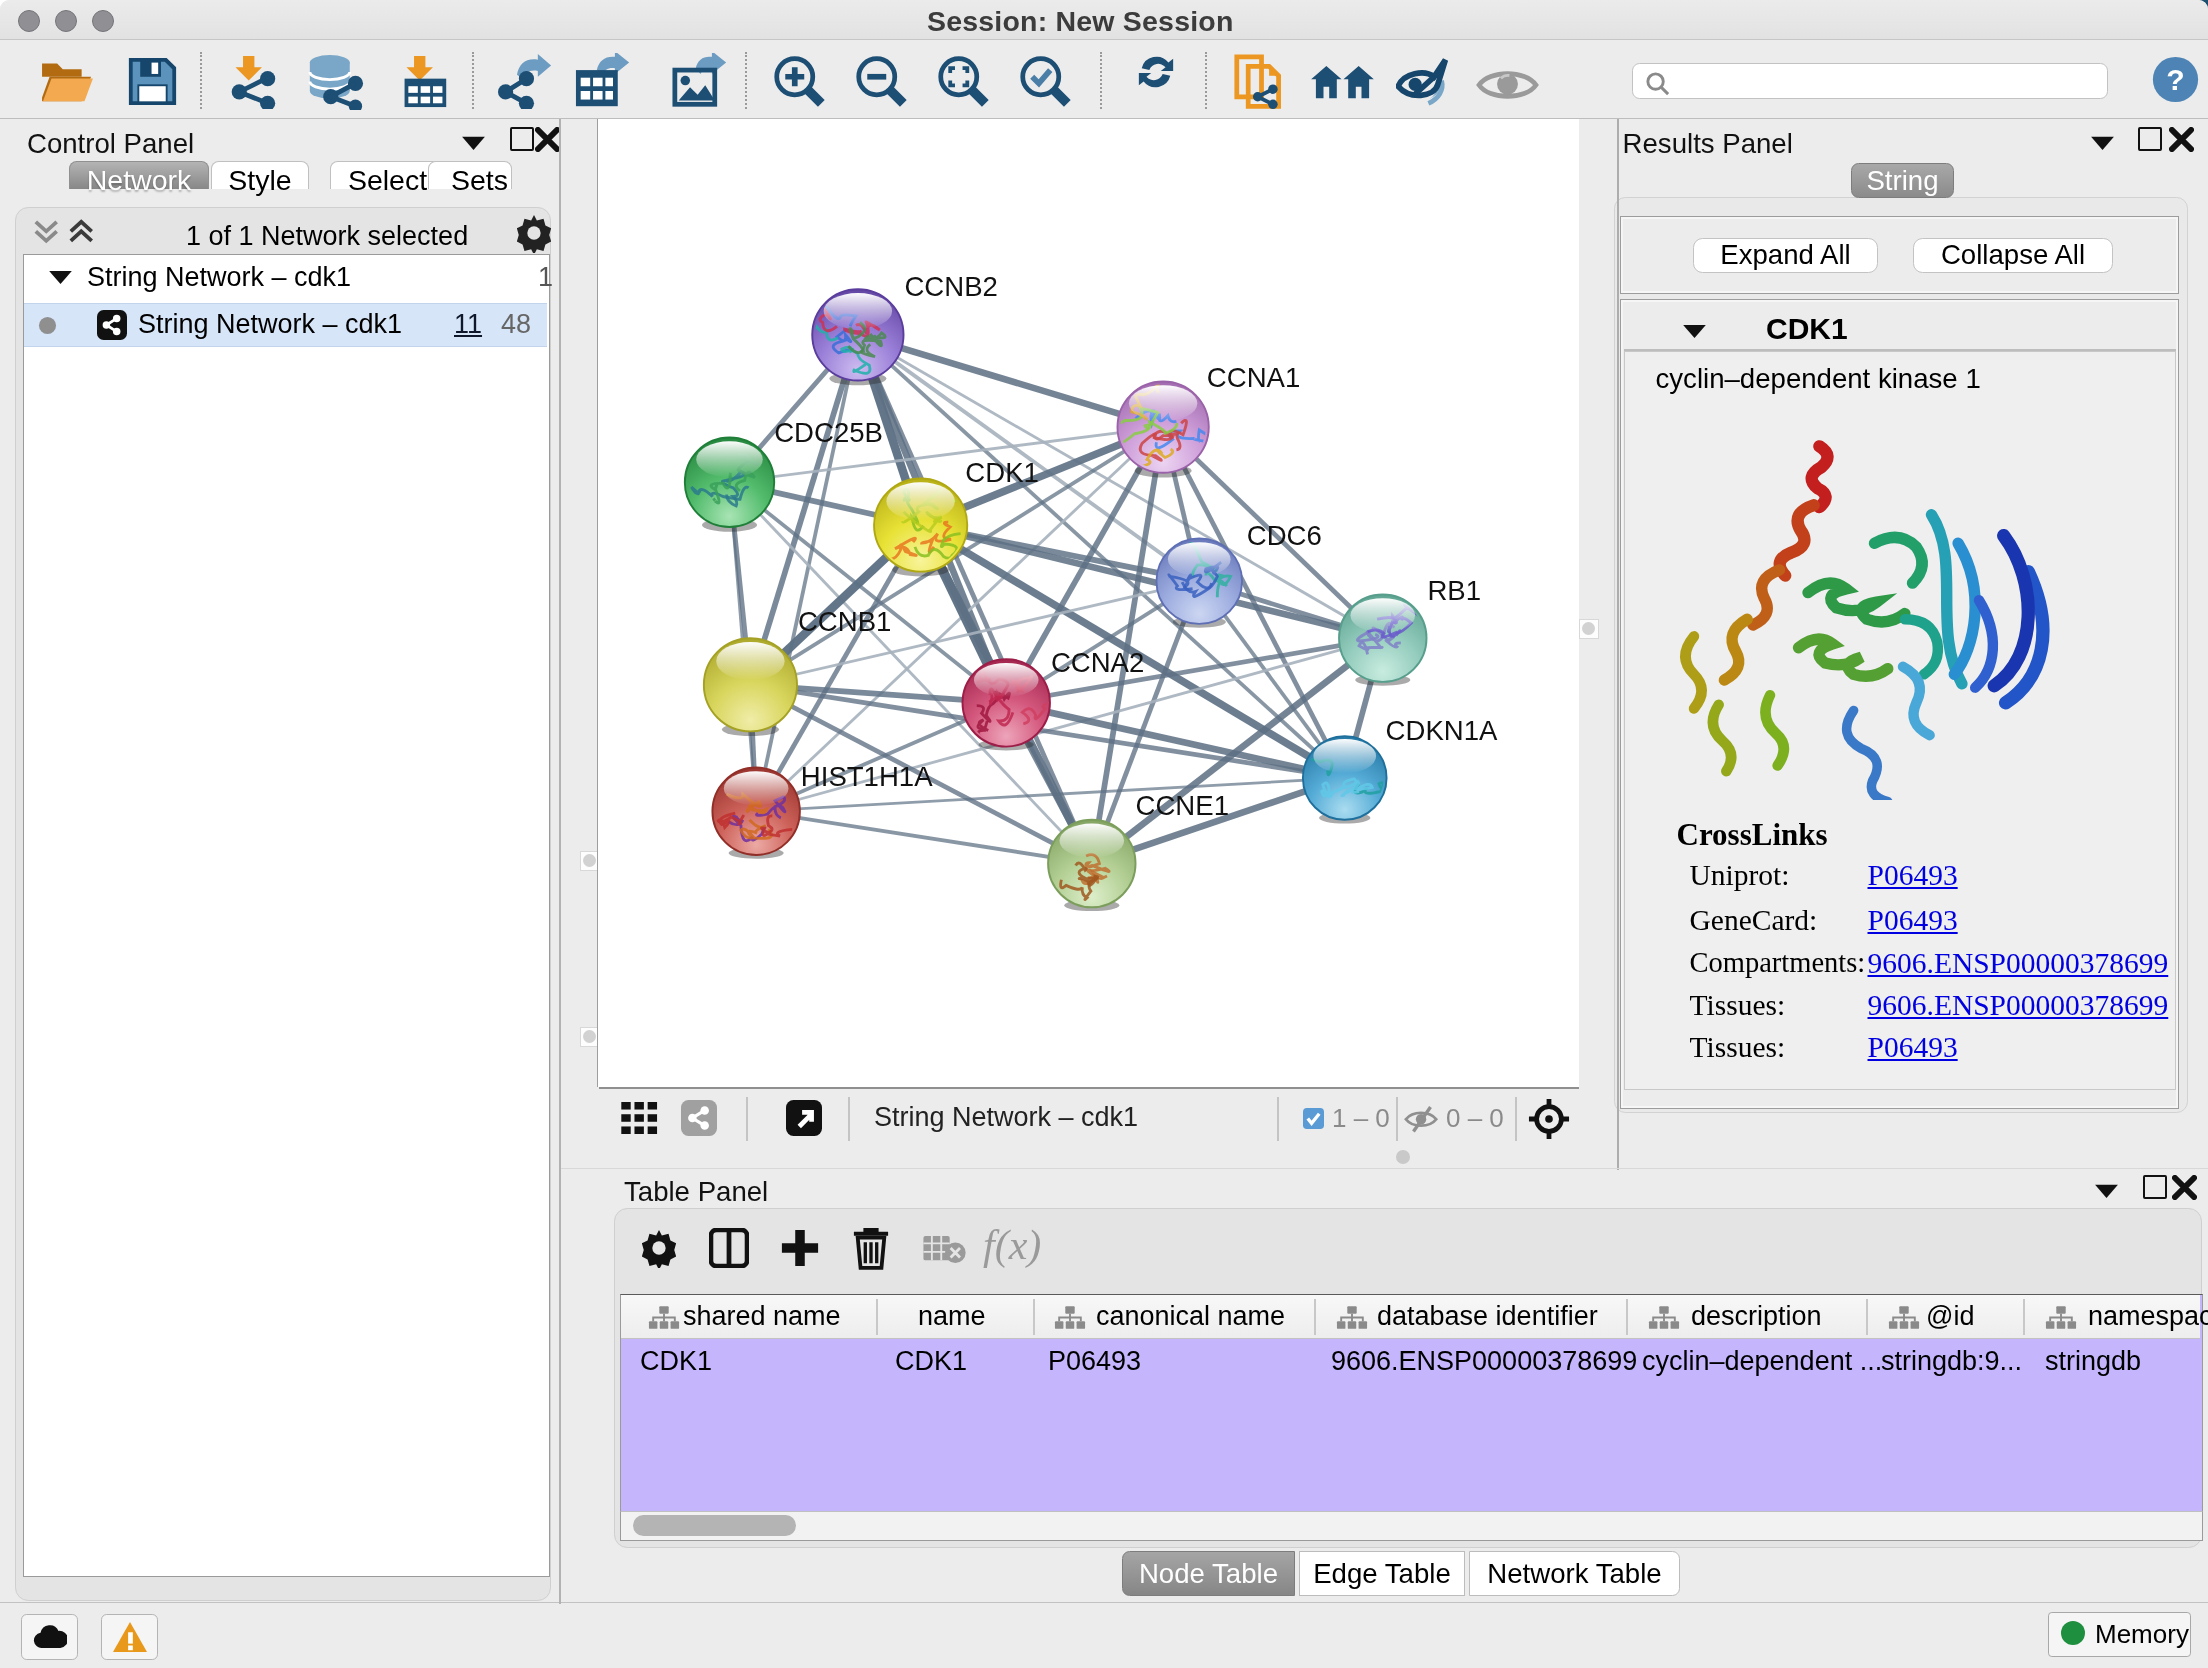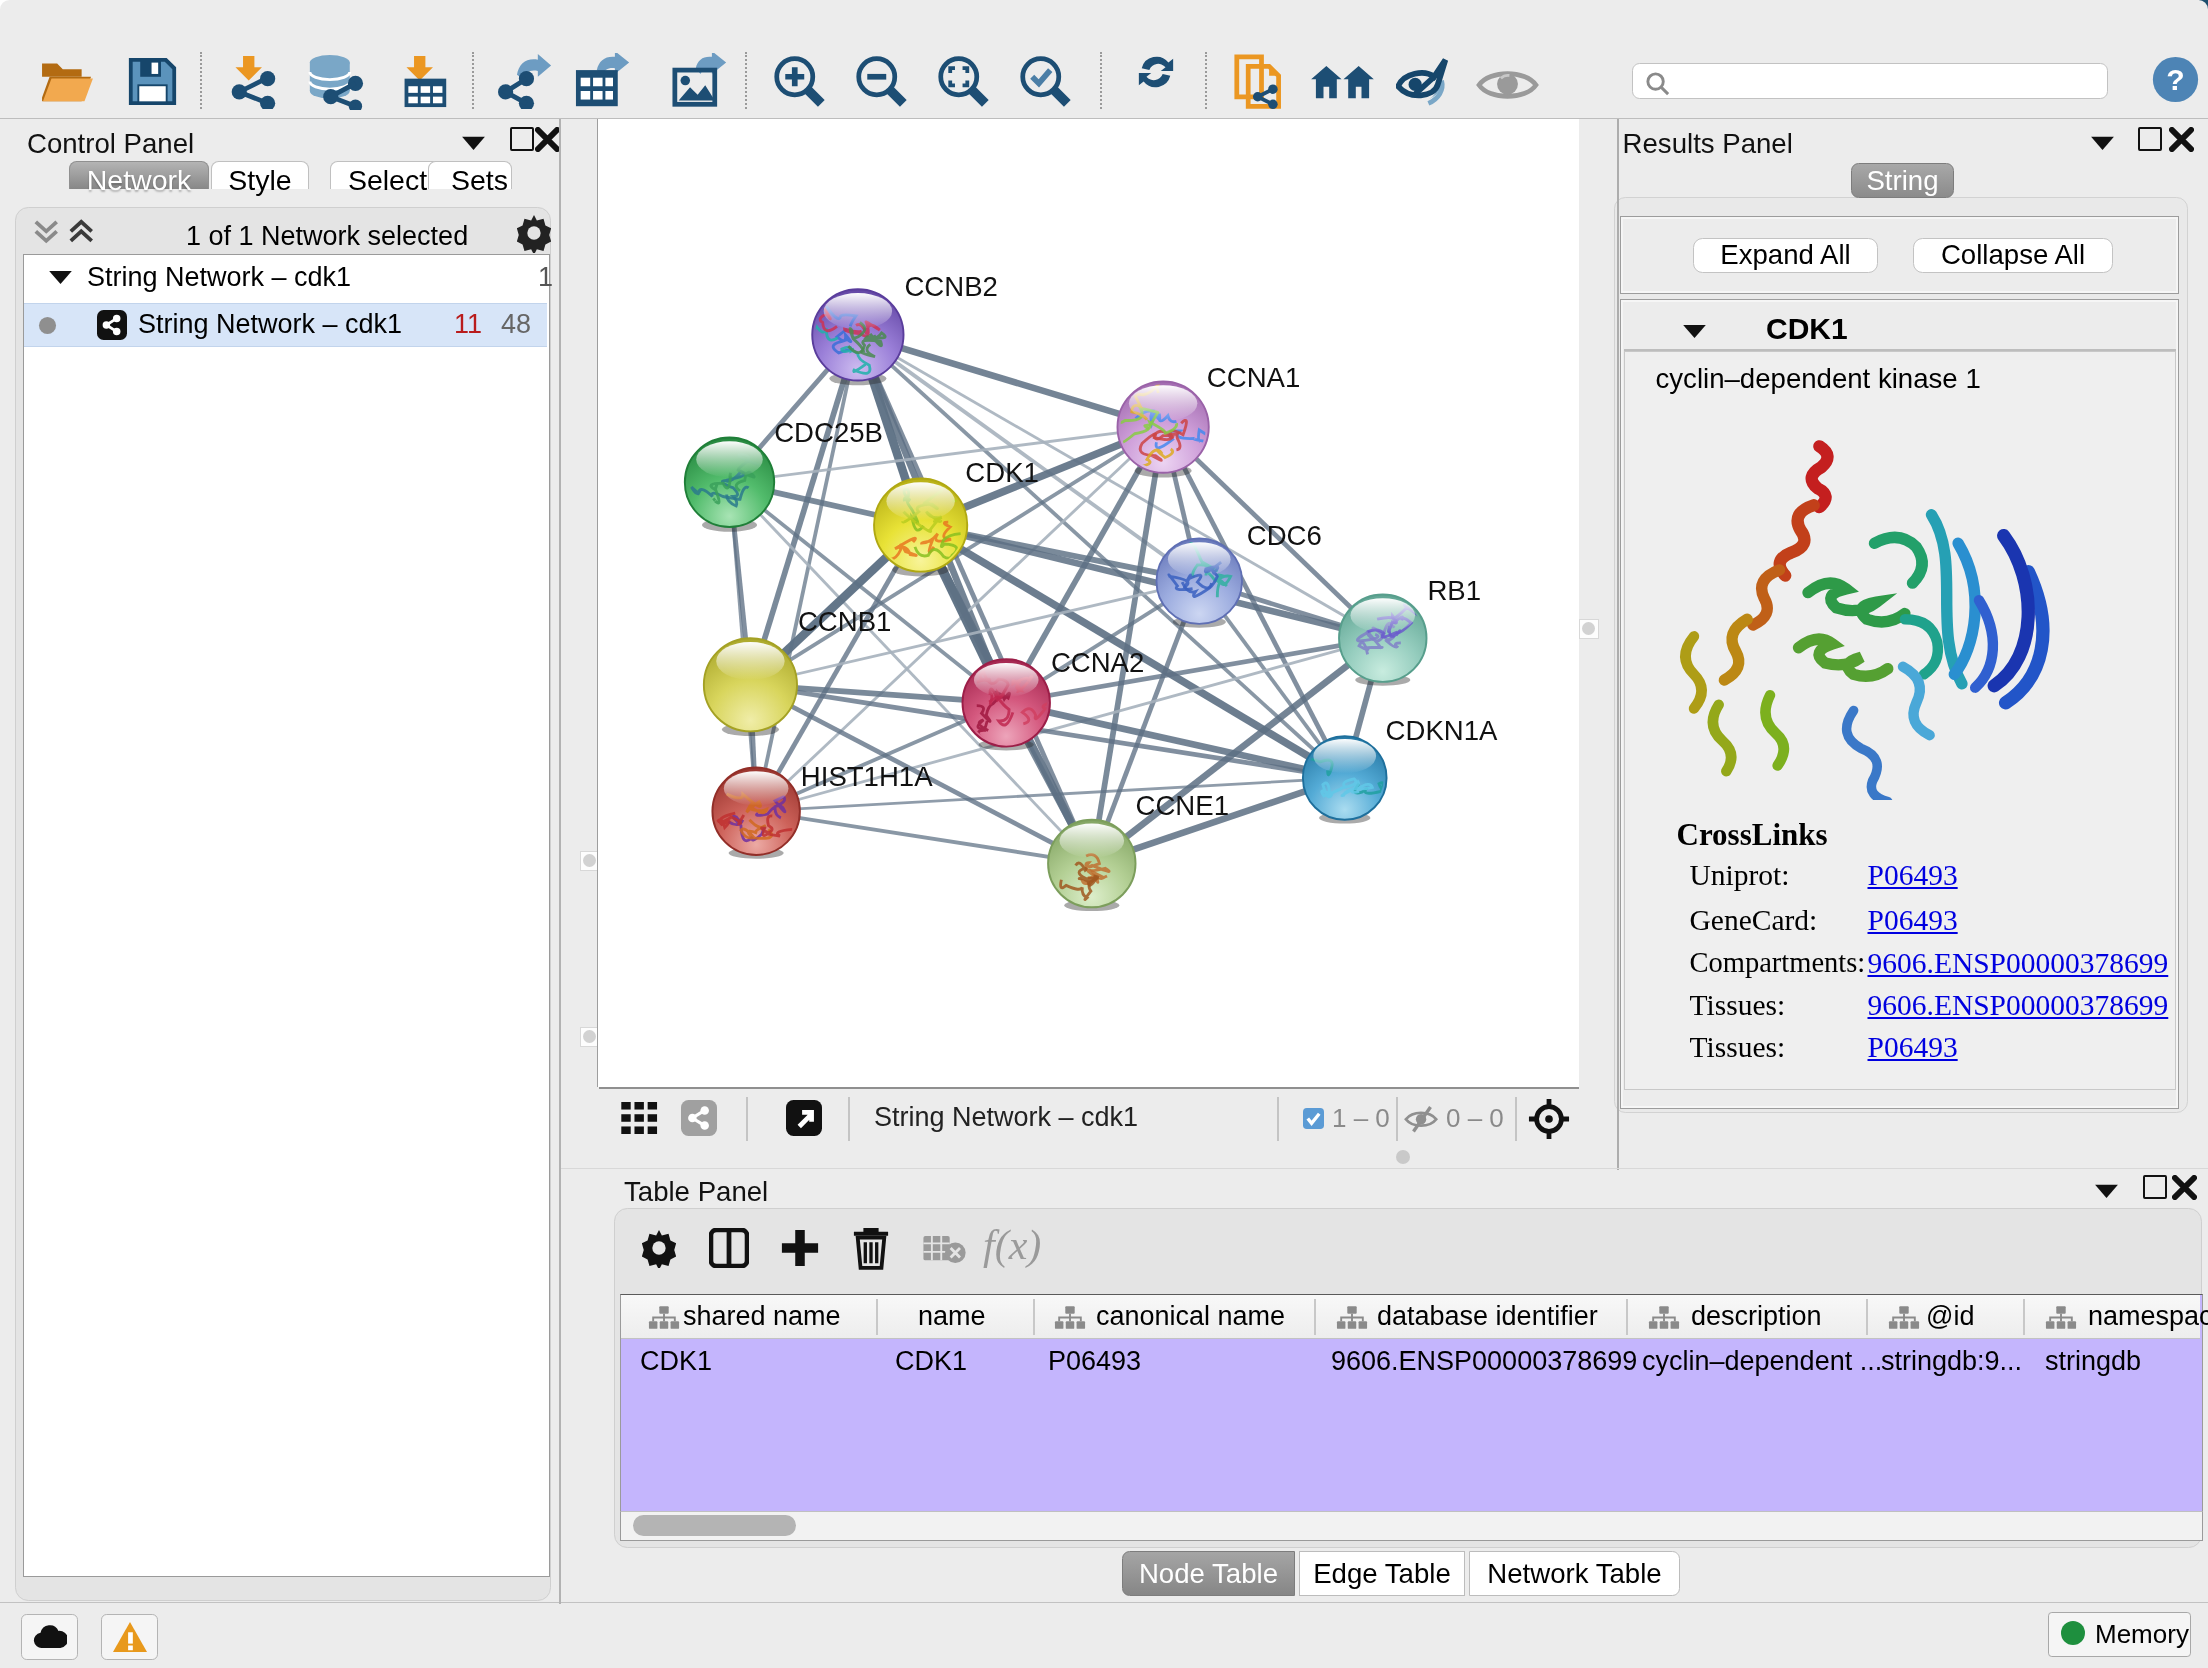--- a/index.html
+++ b/index.html
@@ -48,20 +48,26 @@
 
 
 #statusbar { position:absolute; left:0; top:1602px; width:2208px; height:67px;
   background:#ececec; border-top:1.9px solid #c2c2c2; }
 </style>
 </head>
 <body>
 <div class="abs" style="right:0;top:0;width:15px;height:15px;background:#1d4f6e;"></div>
 <div class="abs" style="left:0;top:0;width:15px;height:15px;background:#ffffff;"></div>
 <div id="win">
+  <div id="titlebar">
+    <div class="tlight" style="left:18px;"></div>
+    <div class="tlight" style="left:55px;"></div>
+    <div class="tlight" style="left:92px;"></div>
+    <div id="title">Session: New Session</div>
+  </div>
   <div id="toolbar">
 
     <svg class="abs" style="left:40px;top:14.3px;" width="55" height="49" viewBox="0 0 58 52">
       <path d="M2 8 h16 l6 6 h20 v8 h-42 z" fill="#b36b12"></path>
       <path d="M2 8 v36 l8 -22 h44 l-10 26 h-42 z" fill="#b36b12"></path>
       <path d="M12 24 h44 l-9 24 h-44 z" fill="#f2a94f"></path>
     </svg>
 
     <svg class="abs" style="left:127px;top:14.3px;" width="51" height="51" viewBox="0 0 54 54">
       <path d="M2 2 h40 l10 10 v40 h-50 z" fill="#16466b"></path>
@@ -281,21 +287,21 @@
         <svg class="abs" style="left:73px;top:5.7px;" width="30" height="30" viewBox="0 0 32 32">
           <rect x="0" y="0" width="32" height="32" rx="7" fill="#111"></rect>
           <g fill="#fff">
                 <circle cx="21" cy="9" r="4"></circle>
                 <circle cx="10" cy="16" r="4"></circle>
                 <circle cx="21" cy="23" r="4"></circle>
           <path d="M21 9 L10 16 L21 23" stroke="#fff" stroke-width="3" fill="none"></path>
               </g>
         </svg>
         <div class="abs" style="left:114px;top:4.8px;font-size:27px;">String Network – cdk1</div>
-        <div class="abs" style="left:430px;top:4.8px;font-size:27px;color:#b91c1c;">11</div>
+        <div class="abs" style="left:430px;top:4.8px;font-size:27px;color:#0f172a;text-decoration:underline;">11</div>
         <div class="abs" style="left:477px;top:4.8px;font-size:27px;color:#666;">48</div>
       </circle></div>
     </div>
   </div>
 
   <div class="abs" style="left:580px;top:851px;width:19px;height:20px;background:#fdfdfd;border:1px solid #d8d8d8;"></div>
   <div class="abs" style="left:583px;top:854px;width:13.3px;height:13.3px;border-radius:50%;background:#d2d2d2;"></div>
   <div class="abs" style="left:580px;top:1027px;width:19px;height:20px;background:#fdfdfd;border:1px solid #d8d8d8;"></div>
   <div class="abs" style="left:583px;top:1030px;width:13.3px;height:13.3px;border-radius:50%;background:#d2d2d2;"></div>
   <div class="abs" style="left:1579px;top:619px;width:20px;height:20px;background:#fdfdfd;border:1px solid #d8d8d8;"></div>

